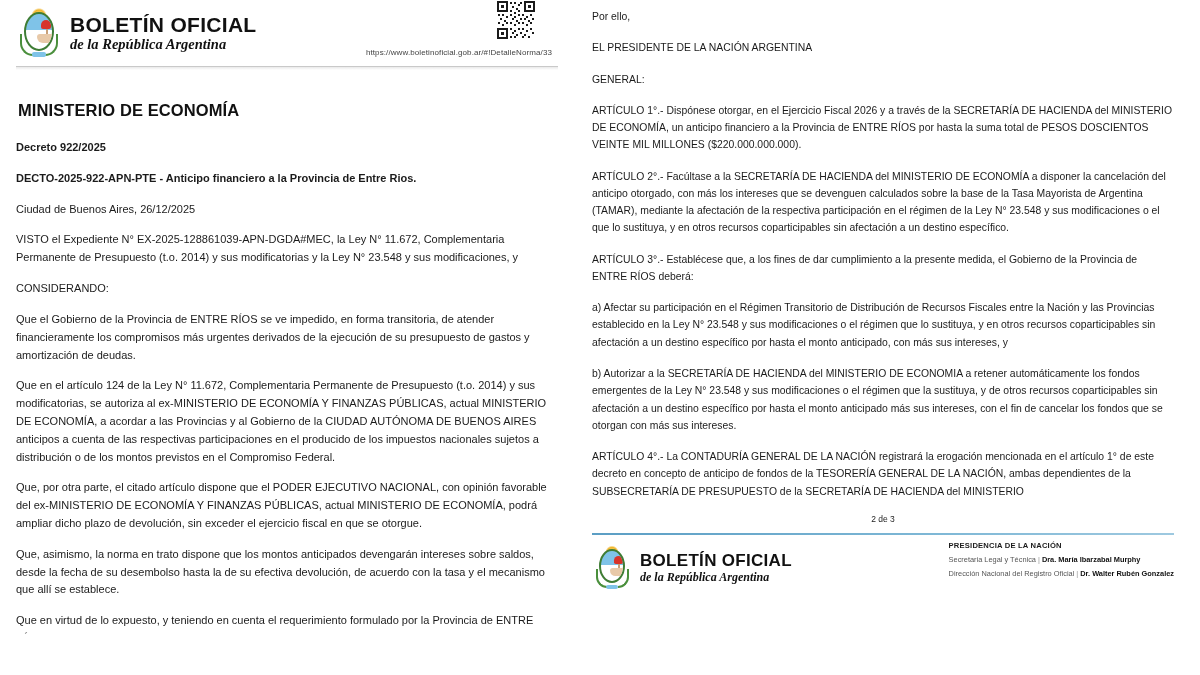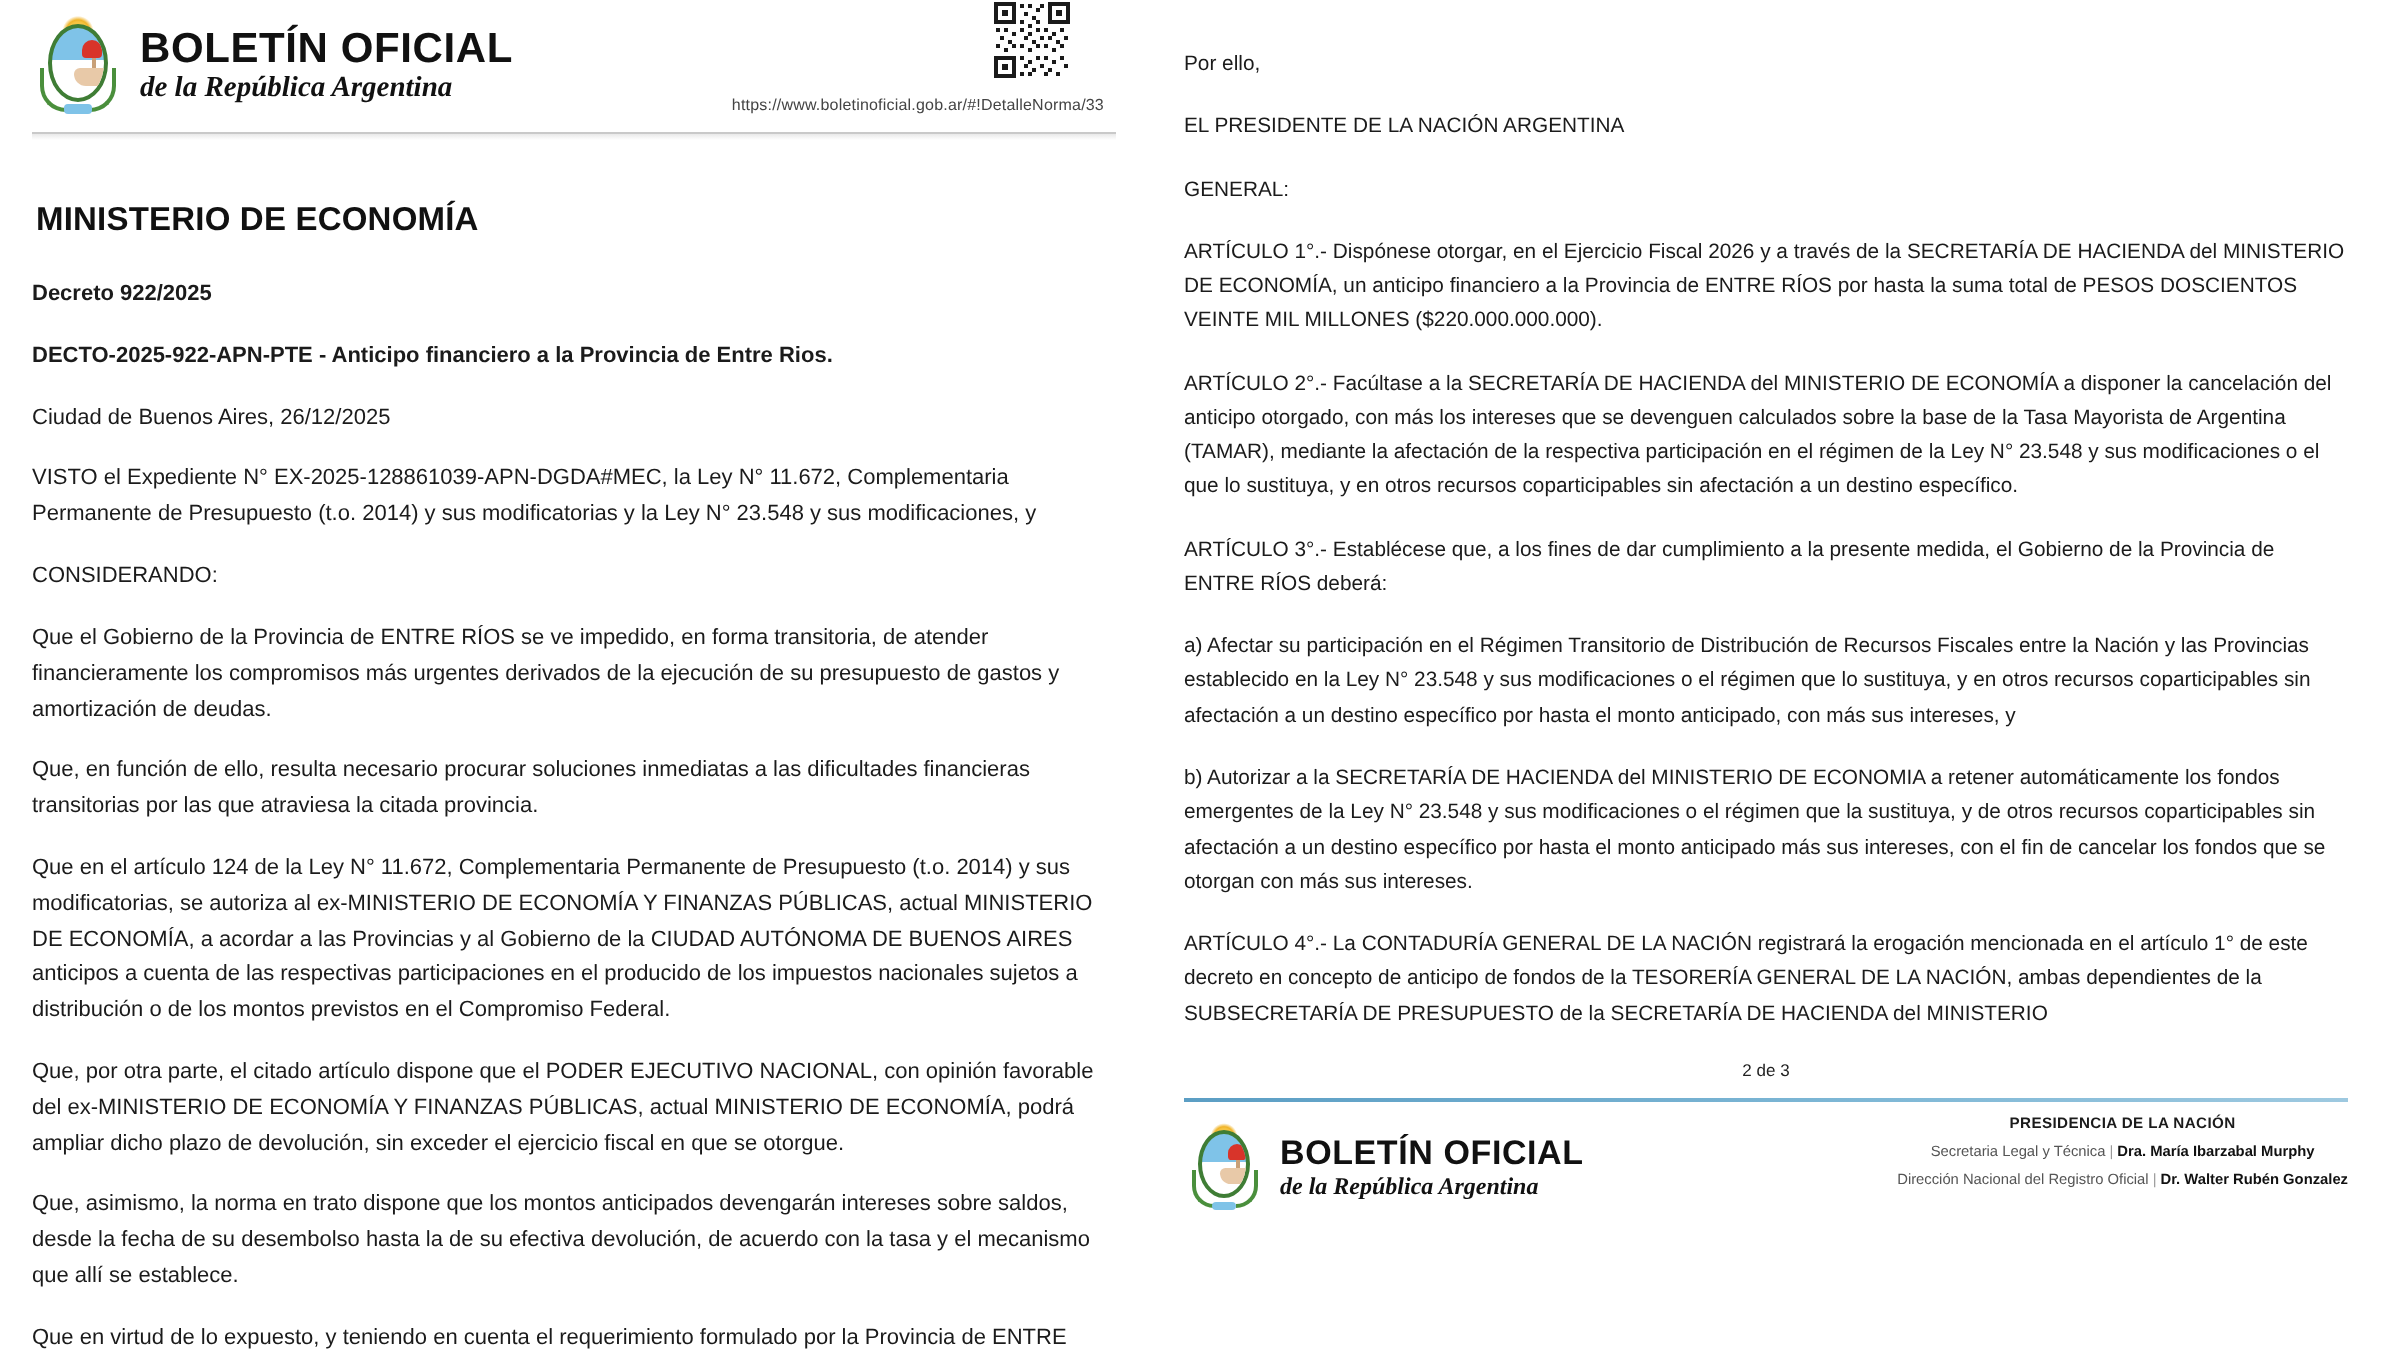--- a/index.html
+++ b/index.html
@@ -19,21 +19,21 @@
   }
 
   
   .page {
     position: relative;
     height: 675px;
     background: #fff;
     overflow: hidden;
   }
   .page-left  { width: 580px; padding: 0 22px 0 16px; }
-  .page-right { width: 620px; padding: 16px 26px 0 12px; }
+  .page-right { width: 620px; padding: 0 26px 0 12px; }
 
   .page-gap {
     position: absolute;
     left: 580px; top: 0;
     width: 3px; height: 675px;
     background: #ffffff;
     border-left: 1px solid #f2f2f2;
   }
 
   
@@ -201,21 +201,21 @@
   .footer .crest .pike { left: 17px; top: 7px; height: 15px; }
   .footer .crest .cap { left: 13px; top: 5px; width: 9px; height: 8px; }
   .footer .crest .sun { left: 11px; top: -2px; width: 14px; height: 12px; }
   .footer .crest .laurel-l, .footer .crest .laurel-r { top: 23px; width: 11px; height: 19px; }
   .footer .crest .laurel-r { left: 24px; }
   .footer .crest .ribbon { left: 12px; top: 39px; width: 12px; height: 4px; }
 
   .footer-right {
     position: absolute;
     right: 0; top: 6px;
-    text-align: center;
+    text-align: left;
   }
   .presidencia {
     font-size: 7.6px;
     font-weight: bold;
     color: #1b1b1b;
     letter-spacing: 0.2px;
   }
   .sig-line {
     font-size: 7.4px;
     color: #555;
@@ -327,21 +327,20 @@
 
     <div class="ministry">MINISTERIO DE ECONOMÍA</div>
 
     <div class="doc-block">
       <p class="doc bold">Decreto 922/2025</p>
       <p class="doc bold">DECTO-2025-922-APN-PTE - Anticipo financiero a la Provincia de Entre Rios.</p>
       <p class="doc">Ciudad de Buenos Aires, 26/12/2025</p>
       <p class="doc">VISTO el Expediente N° EX-2025-128861039-APN-DGDA#MEC, la Ley N° 11.672, Complementaria Permanente de Presupuesto (t.o. 2014) y sus modificatorias y la Ley N° 23.548 y sus modificaciones, y</p>
       <p class="doc">CONSIDERANDO:</p>
       <p class="doc">Que el Gobierno de la Provincia de ENTRE RÍOS se ve impedido, en forma transitoria, de atender financieramente los compromisos más urgentes derivados de la ejecución de su presupuesto de gastos y amortización de deudas.</p>
-      <p class="doc">Que, en función de ello, resulta necesario procurar soluciones inmediatas a las dificultades financieras transitorias por las que atraviesa la citada provincia.</p>
       <p class="doc">Que en el artículo 124 de la Ley N° 11.672, Complementaria Permanente de Presupuesto (t.o. 2014) y sus modificatorias, se autoriza al ex-MINISTERIO DE ECONOMÍA Y FINANZAS PÚBLICAS, actual MINISTERIO DE ECONOMÍA, a acordar a las Provincias y al Gobierno de la CIUDAD AUTÓNOMA DE BUENOS AIRES anticipos a cuenta de las respectivas participaciones en el producido de los impuestos nacionales sujetos a distribución o de los montos previstos en el Compromiso Federal.</p>
       <p class="doc">Que, por otra parte, el citado artículo dispone que el PODER EJECUTIVO NACIONAL, con opinión favorable del ex-MINISTERIO DE ECONOMÍA Y FINANZAS PÚBLICAS, actual MINISTERIO DE ECONOMÍA, podrá ampliar dicho plazo de devolución, sin exceder el ejercicio fiscal en que se otorgue.</p>
       <p class="doc">Que, asimismo, la norma en trato dispone que los montos anticipados devengarán intereses sobre saldos, desde la fecha de su desembolso hasta la de su efectiva devolución, de acuerdo con la tasa y el mecanismo que allí se establece.</p>
       <p class="doc clip-last">Que en virtud de lo expuesto, y teniendo en cuenta el requerimiento formulado por la Provincia de ENTRE RÍOS, así como su participación en el Régimen de Coparticipación Federal de Impuestos, corresponde otorgar el mentado</p>
     </div>
   </div>
 
   <div class="page-gap"></div>
 
   <div class="page page-right">

